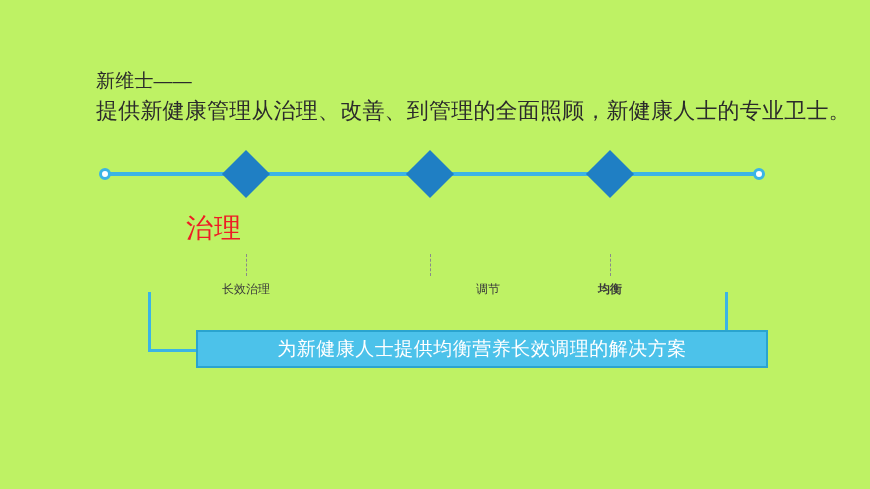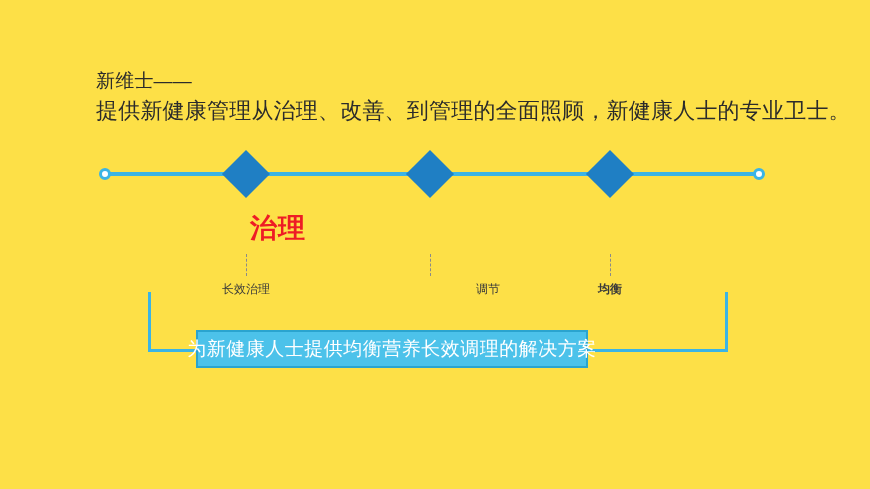--- a/index.html
+++ b/index.html
@@ -10,21 +10,21 @@
     width: 870px;
     height: 489px;
     background: #ffffff;
     font-family: "Liberation Sans", sans-serif;
     overflow: hidden;
   }
   #slide {
     position: relative;
     width: 870px;
     height: 489px;
-    background: #fde047;
+    background: #bef264;
   }
 
   
   .headline {
     position: absolute;
     left: 96px;
     top: 66px;
     font-size: 19px;
     line-height: 29px;
     color: #2b2b2b;
@@ -71,23 +71,23 @@
     height: 34px;
     background: #1f7fc4;
     transform: rotate(45deg);
     top: 157px;
   }
 
   
   .stage-title {
     position: absolute;
     font-size: 27px;
-    font-weight: bold;
+    font-weight: normal;
     color: #ee1c25;
-    text-align: right;
+    text-align: left;
     width: 120px;
     top: 210px;
     letter-spacing: 1px;
   }
   .stage-sub {
     position: absolute;
     font-size: 12px;
     color: #3a3a3a;
     text-align: center;
     width: 140px;
@@ -119,21 +119,21 @@
     
     border-top: none;
     border-bottom: 3px solid #3bb4e5;
   }
 
   
   .banner {
     position: absolute;
     left: 196px;
     top: 330px;
-    width: 392px;
+    width: 572px;
     height: 38px;
     background: #4cc2ea;
     border: 2px solid #2aa4cf;
     box-sizing: border-box;
     display: flex;
     align-items: center;
     justify-content: center;
   }
   .banner-text {
     font-size: 19px;

